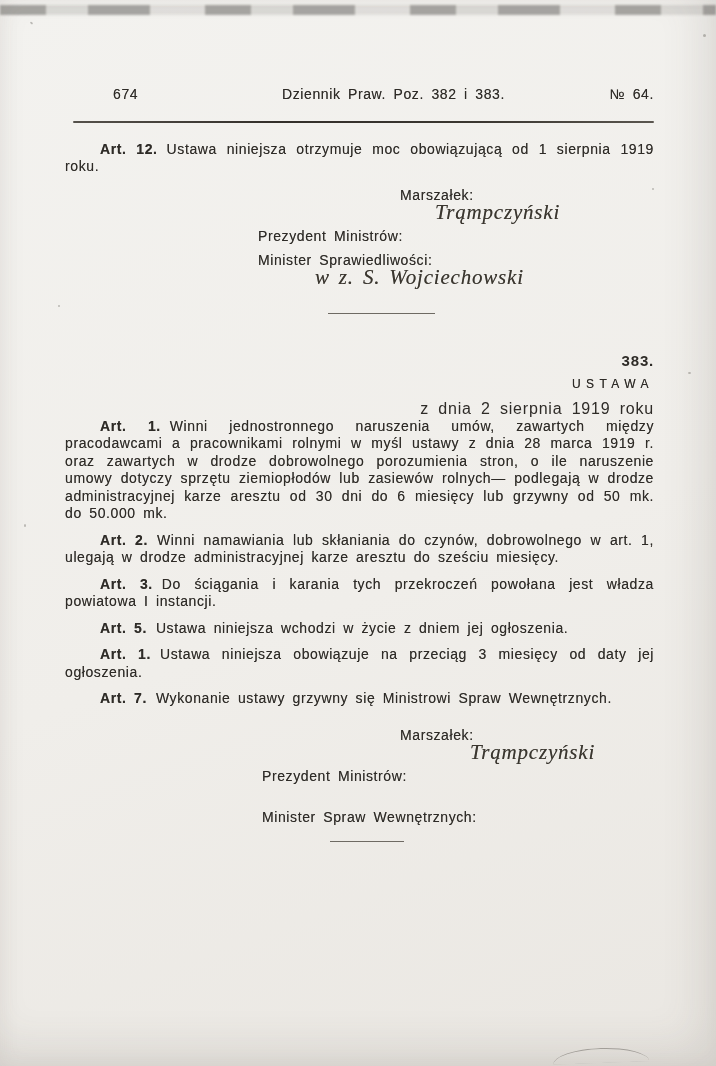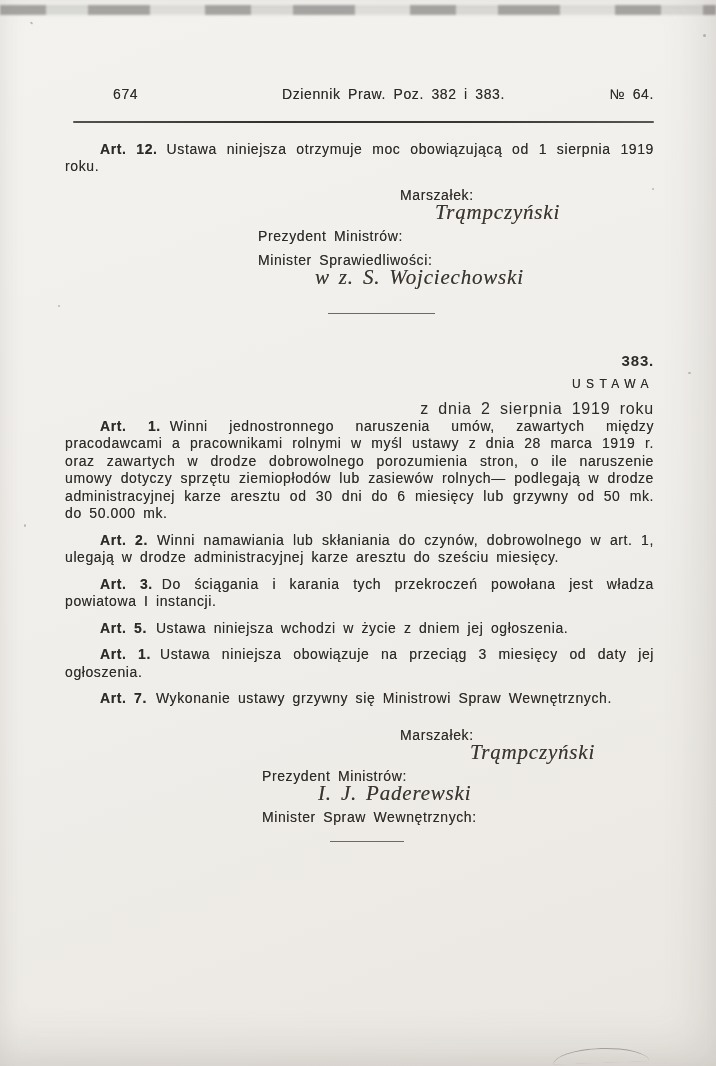--- a/index.html
+++ b/index.html
@@ -114,21 +114,20 @@
       <span class="art-label">Art. 1.</span><span>Ustawa niniejsza obowiązuje na przeciąg 3 miesięcy od daty jej ogłoszenia.</span>
     </p>
     <p class="para txt">
       <span class="art-label">Art. 7.</span><span>Wykonanie ustawy grzywny się Ministrowi Spraw Wewnętrznych.</span>
     </p>
 
     <div class="sig-block txt" style="margin-top:19px">
       <div class="sig-line sig-title" style="margin-left:335px">Marszałek:</div>
       <div class="sig-line sig-name" style="margin-left:405px">Trąmpczyński</div>
       <div class="sig-line sig-title" style="margin-left:197px;margin-top:7px">Prezydent Ministrów:</div>
-      <div class="sig-line sig-name" style="margin-left:253px">I. J. Paderewski</div>
-      <div class="sig-line sig-title" style="margin-left:197px;margin-top:7px">Minister Spraw Wewnętrznych:</div>
+      <div class="sig-line sig-title" style="margin-left:197px;margin-top:24px">Minister Spraw Wewnętrznych:</div>
     </div>
 
     <div class="divider" style="margin:15px 0 0 265px;width:74px"></div>
   </div>
 
   <div class="bottom-arc"></div>
 </div>
 
 </body></html>

